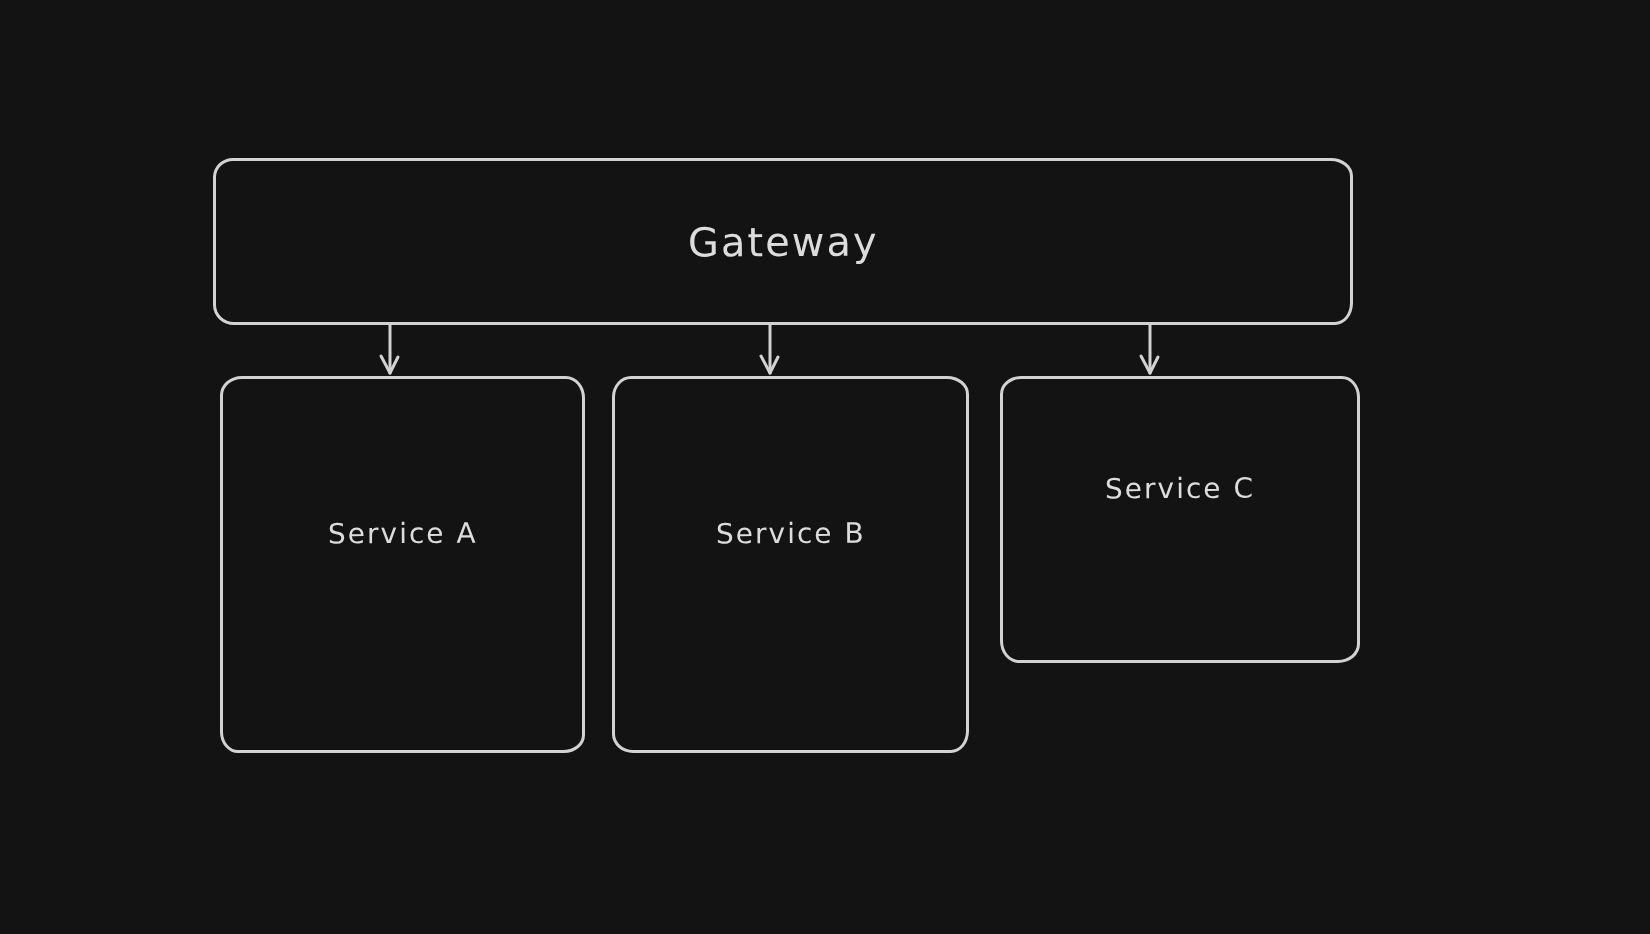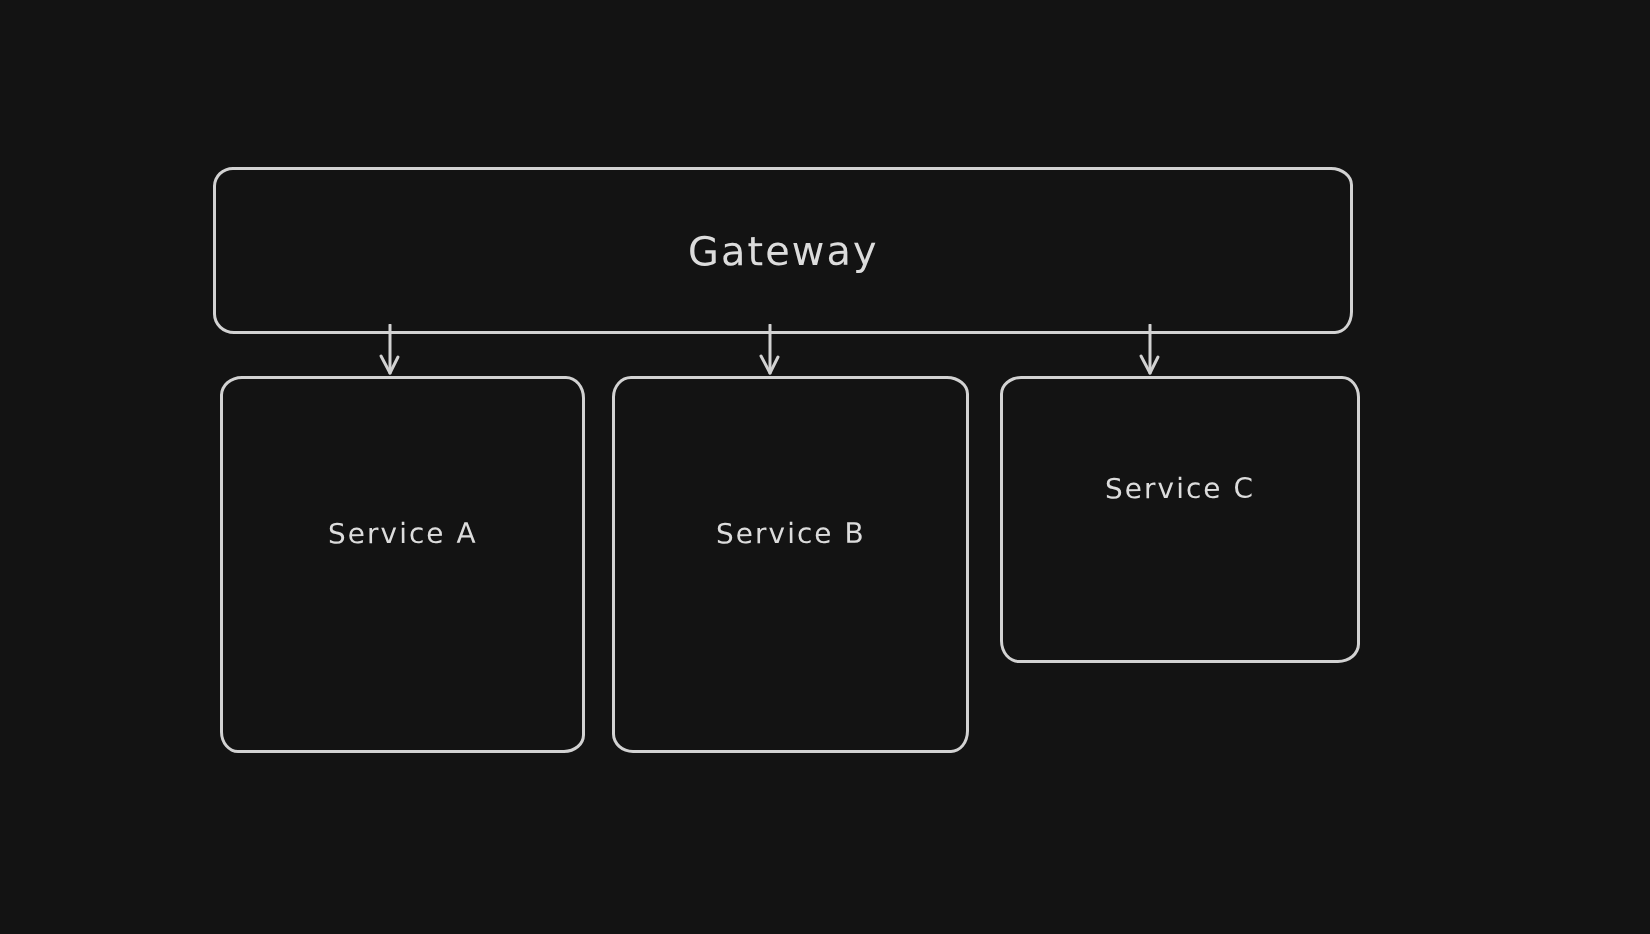--- a/index.html
+++ b/index.html
@@ -21,21 +21,21 @@
     border: 3px solid #d2d2d2;
     background: transparent;
     display: flex;
     align-items: center;
     justify-content: center;
     box-sizing: border-box;
   }
   
   .node.gateway {
     left: 213px;
-    top: 167px;
+    top: 158px;
     width: 1140px;
     height: 167px;
     border-radius: 20px 22px 18px 21px / 19px 18px 22px 20px;
   }
   .node.service-a {
     left: 220px;
     top: 376px;
     width: 365px;
     height: 377px;
     border-radius: 22px 19px 21px 18px / 19px 22px 18px 21px;

